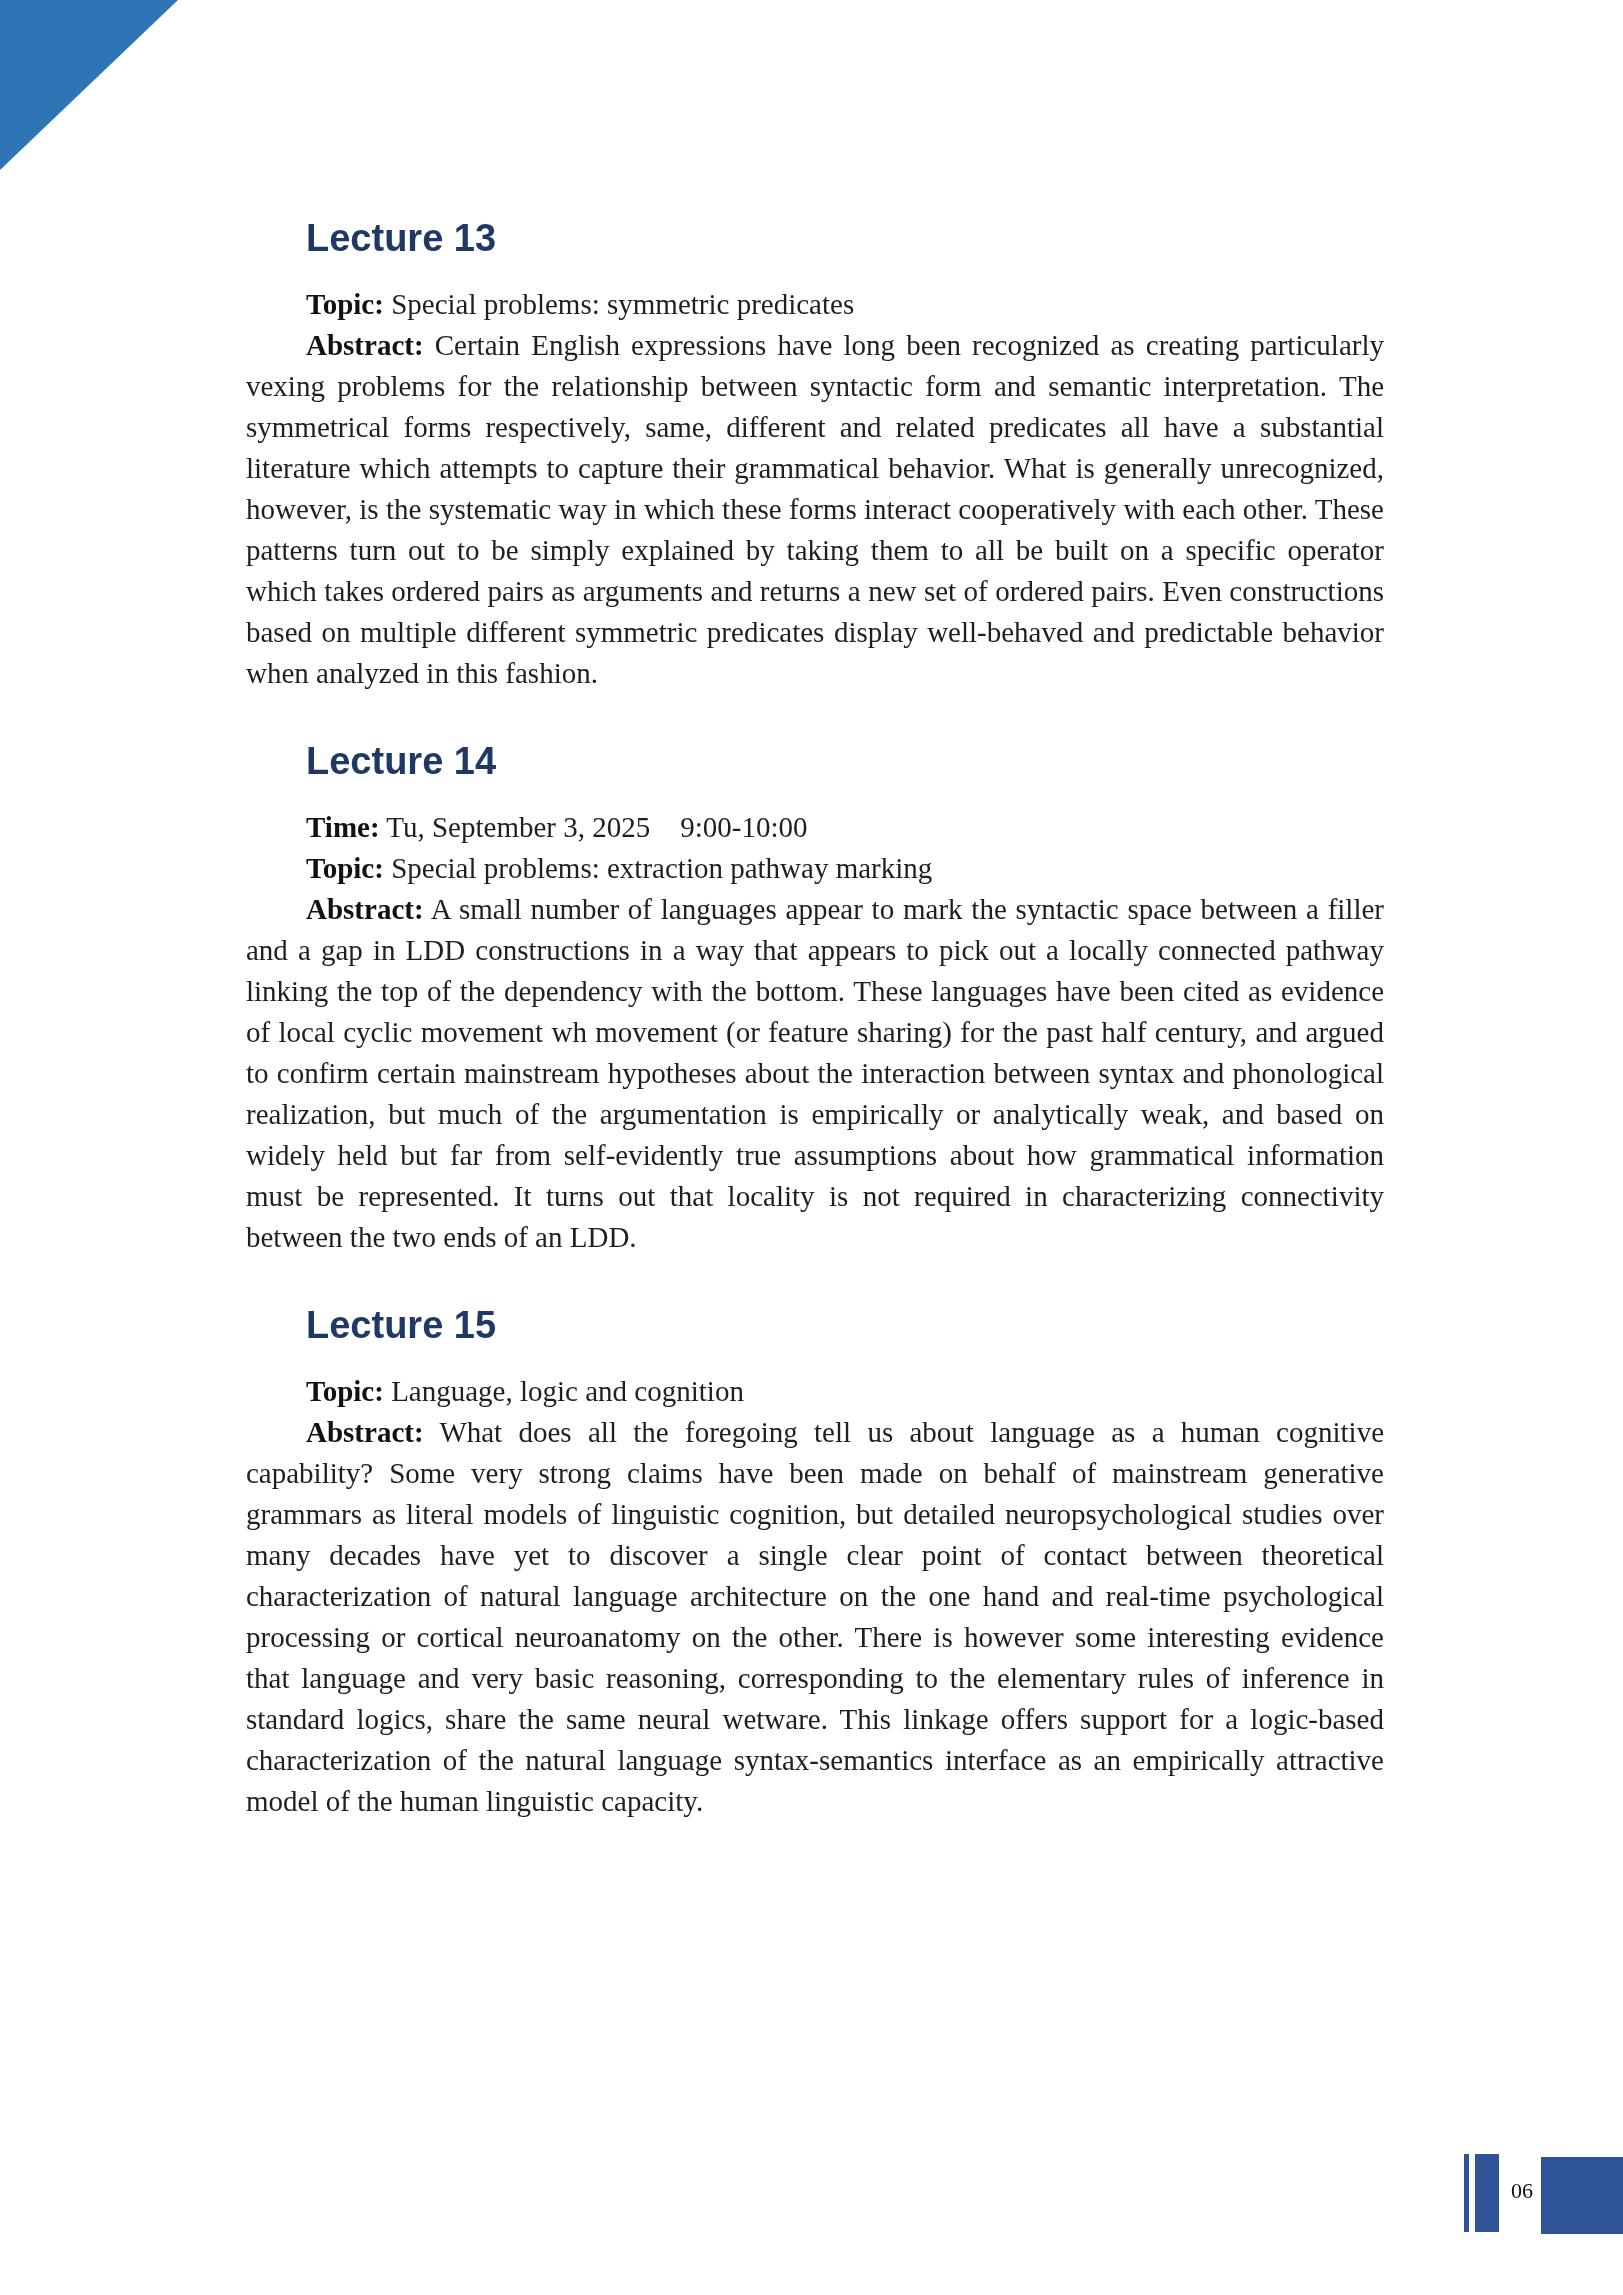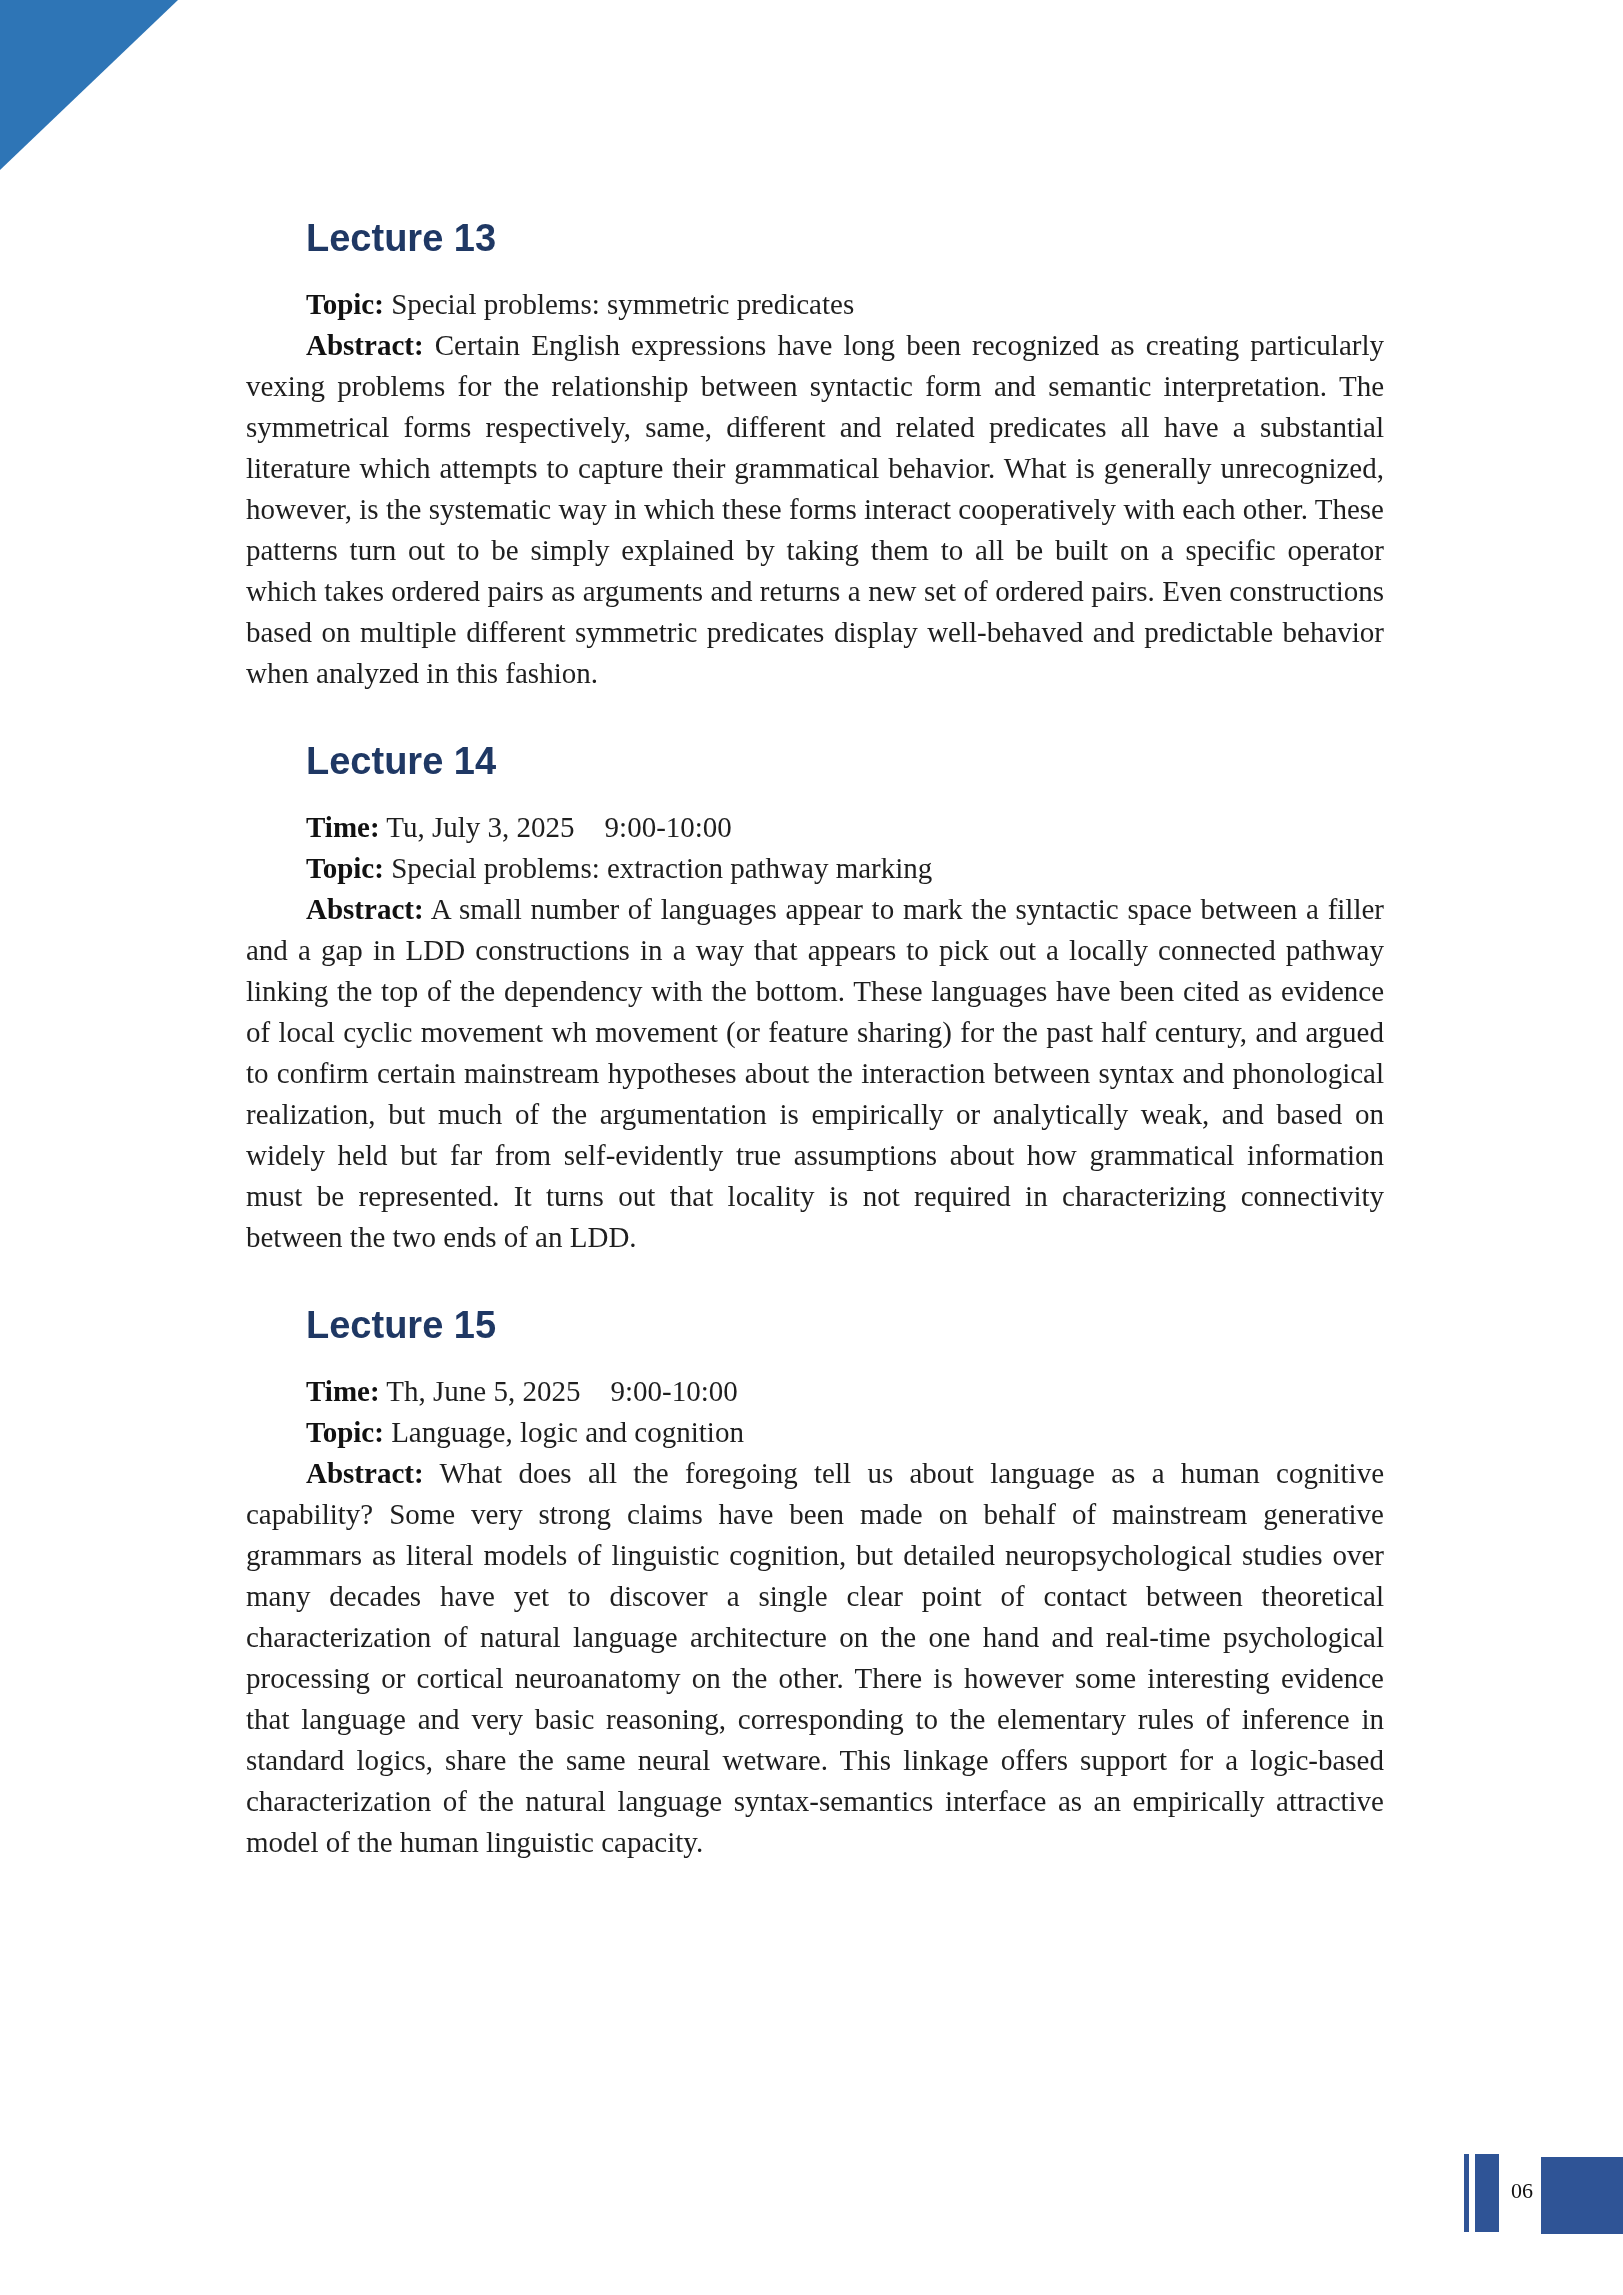--- a/index.html
+++ b/index.html
@@ -77,28 +77,27 @@
   <div class="content">
 
     <div class="section">
       <h2 class="lecture-heading">Lecture 13</h2>
       <div class="meta-line"><span class="meta-label">Topic:</span> <span>Special problems: symmetric predicates</span></div>
       <p class="abstract-paragraph"><span class="meta-label">Abstract:</span> <span>Certain English expressions have long been recognized as creating particularly vexing problems for the relationship between syntactic form and semantic interpretation. The symmetrical forms respectively, same, different and related predicates all have a substantial literature which attempts to capture their grammatical behavior. What is generally unrecognized, however, is the systematic way in which these forms interact cooperatively with each other. These patterns turn out to be simply explained by taking them to all be built on a specific operator which takes ordered pairs as arguments and returns a new set of ordered pairs. Even constructions based on multiple different symmetric predicates display well-behaved and predictable behavior when analyzed in this fashion.</span></p>
     </div>
 
     <div class="section">
       <h2 class="lecture-heading">Lecture 14</h2>
-      <div class="meta-line"><span class="meta-label">Time:</span> <span>Tu, July 3, 2025</span><span class="time-gap"></span><span>9:00-10:00</span></div>
+      <div class="meta-line"><span class="meta-label">Time:</span> <span>Tu, September 3, 2025</span><span class="time-gap"></span><span>9:00-10:00</span></div>
       <div class="meta-line"><span class="meta-label">Topic:</span> <span>Special problems: extraction pathway marking</span></div>
       <p class="abstract-paragraph"><span class="meta-label">Abstract:</span> <span>A small number of languages appear to mark the syntactic space between a filler and a gap in LDD constructions in a way that appears to pick out a locally connected pathway linking the top of the dependency with the bottom. These languages have been cited as evidence of local cyclic movement wh movement (or feature sharing) for the past half century, and argued to confirm certain mainstream hypotheses about the interaction between syntax and phonological realization, but much of the argumentation is empirically or analytically weak, and based on widely held but far from self-evidently true assumptions about how grammatical information must be represented. It turns out that locality is not required in characterizing connectivity between the two ends of an LDD.</span></p>
     </div>
 
     <div class="section">
       <h2 class="lecture-heading">Lecture 15</h2>
-      <div class="meta-line"><span class="meta-label">Time:</span> <span>Th, June 5, 2025</span><span class="time-gap"></span><span>9:00-10:00</span></div>
       <div class="meta-line"><span class="meta-label">Topic:</span> <span>Language, logic and cognition</span></div>
       <p class="abstract-paragraph"><span class="meta-label">Abstract:</span> <span>What does all the foregoing tell us about language as a human cognitive capability? Some very strong claims have been made on behalf of mainstream generative grammars as literal models of linguistic cognition, but detailed neuropsychological studies over many decades have yet to discover a single clear point of contact between theoretical characterization of natural language architecture on the one hand and real-time psychological processing or cortical neuroanatomy on the other. There is however some interesting evidence that language and very basic reasoning, corresponding to the elementary rules of inference in standard logics, share the same neural wetware. This linkage offers support for a logic-based characterization of the natural language syntax-semantics interface as an empirically attractive model of the human linguistic capacity.</span></p>
     </div>
 
   </div>
 
   <div class="footer-bar-thin"></div>
   <div class="footer-bar-thick"></div>
   <div class="page-number">06</div>
   <div class="footer-bar-wide"></div>

